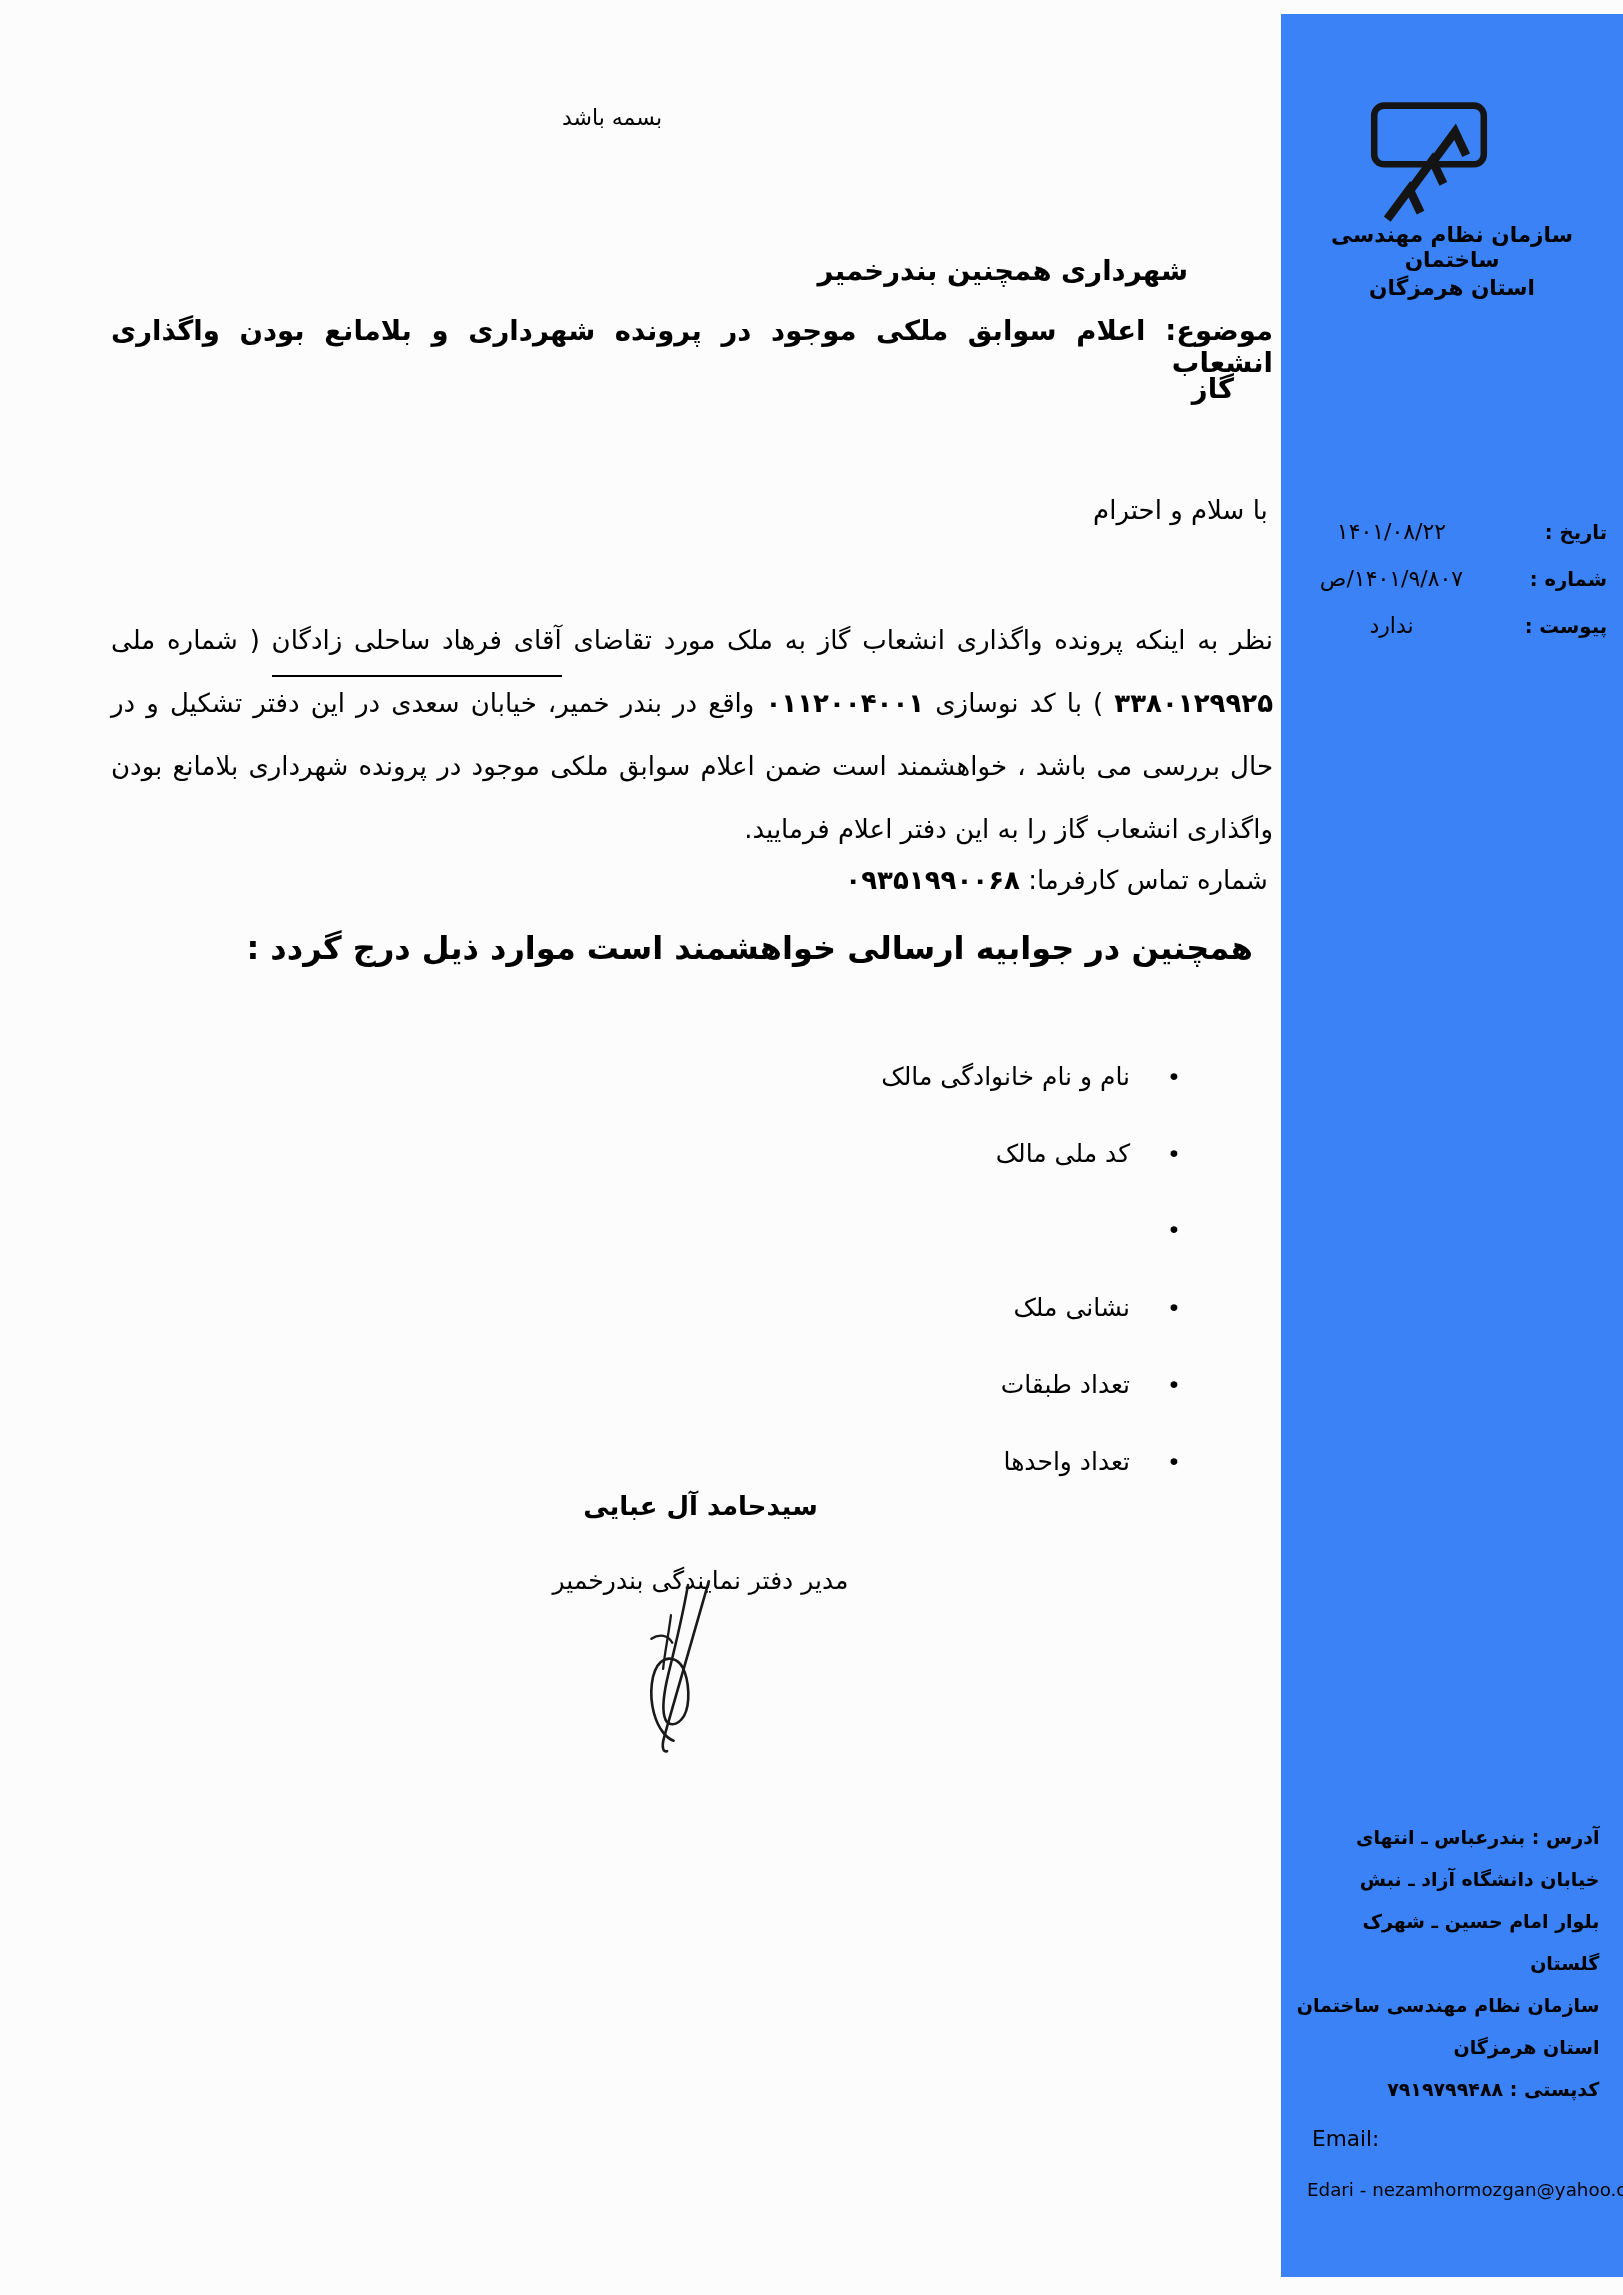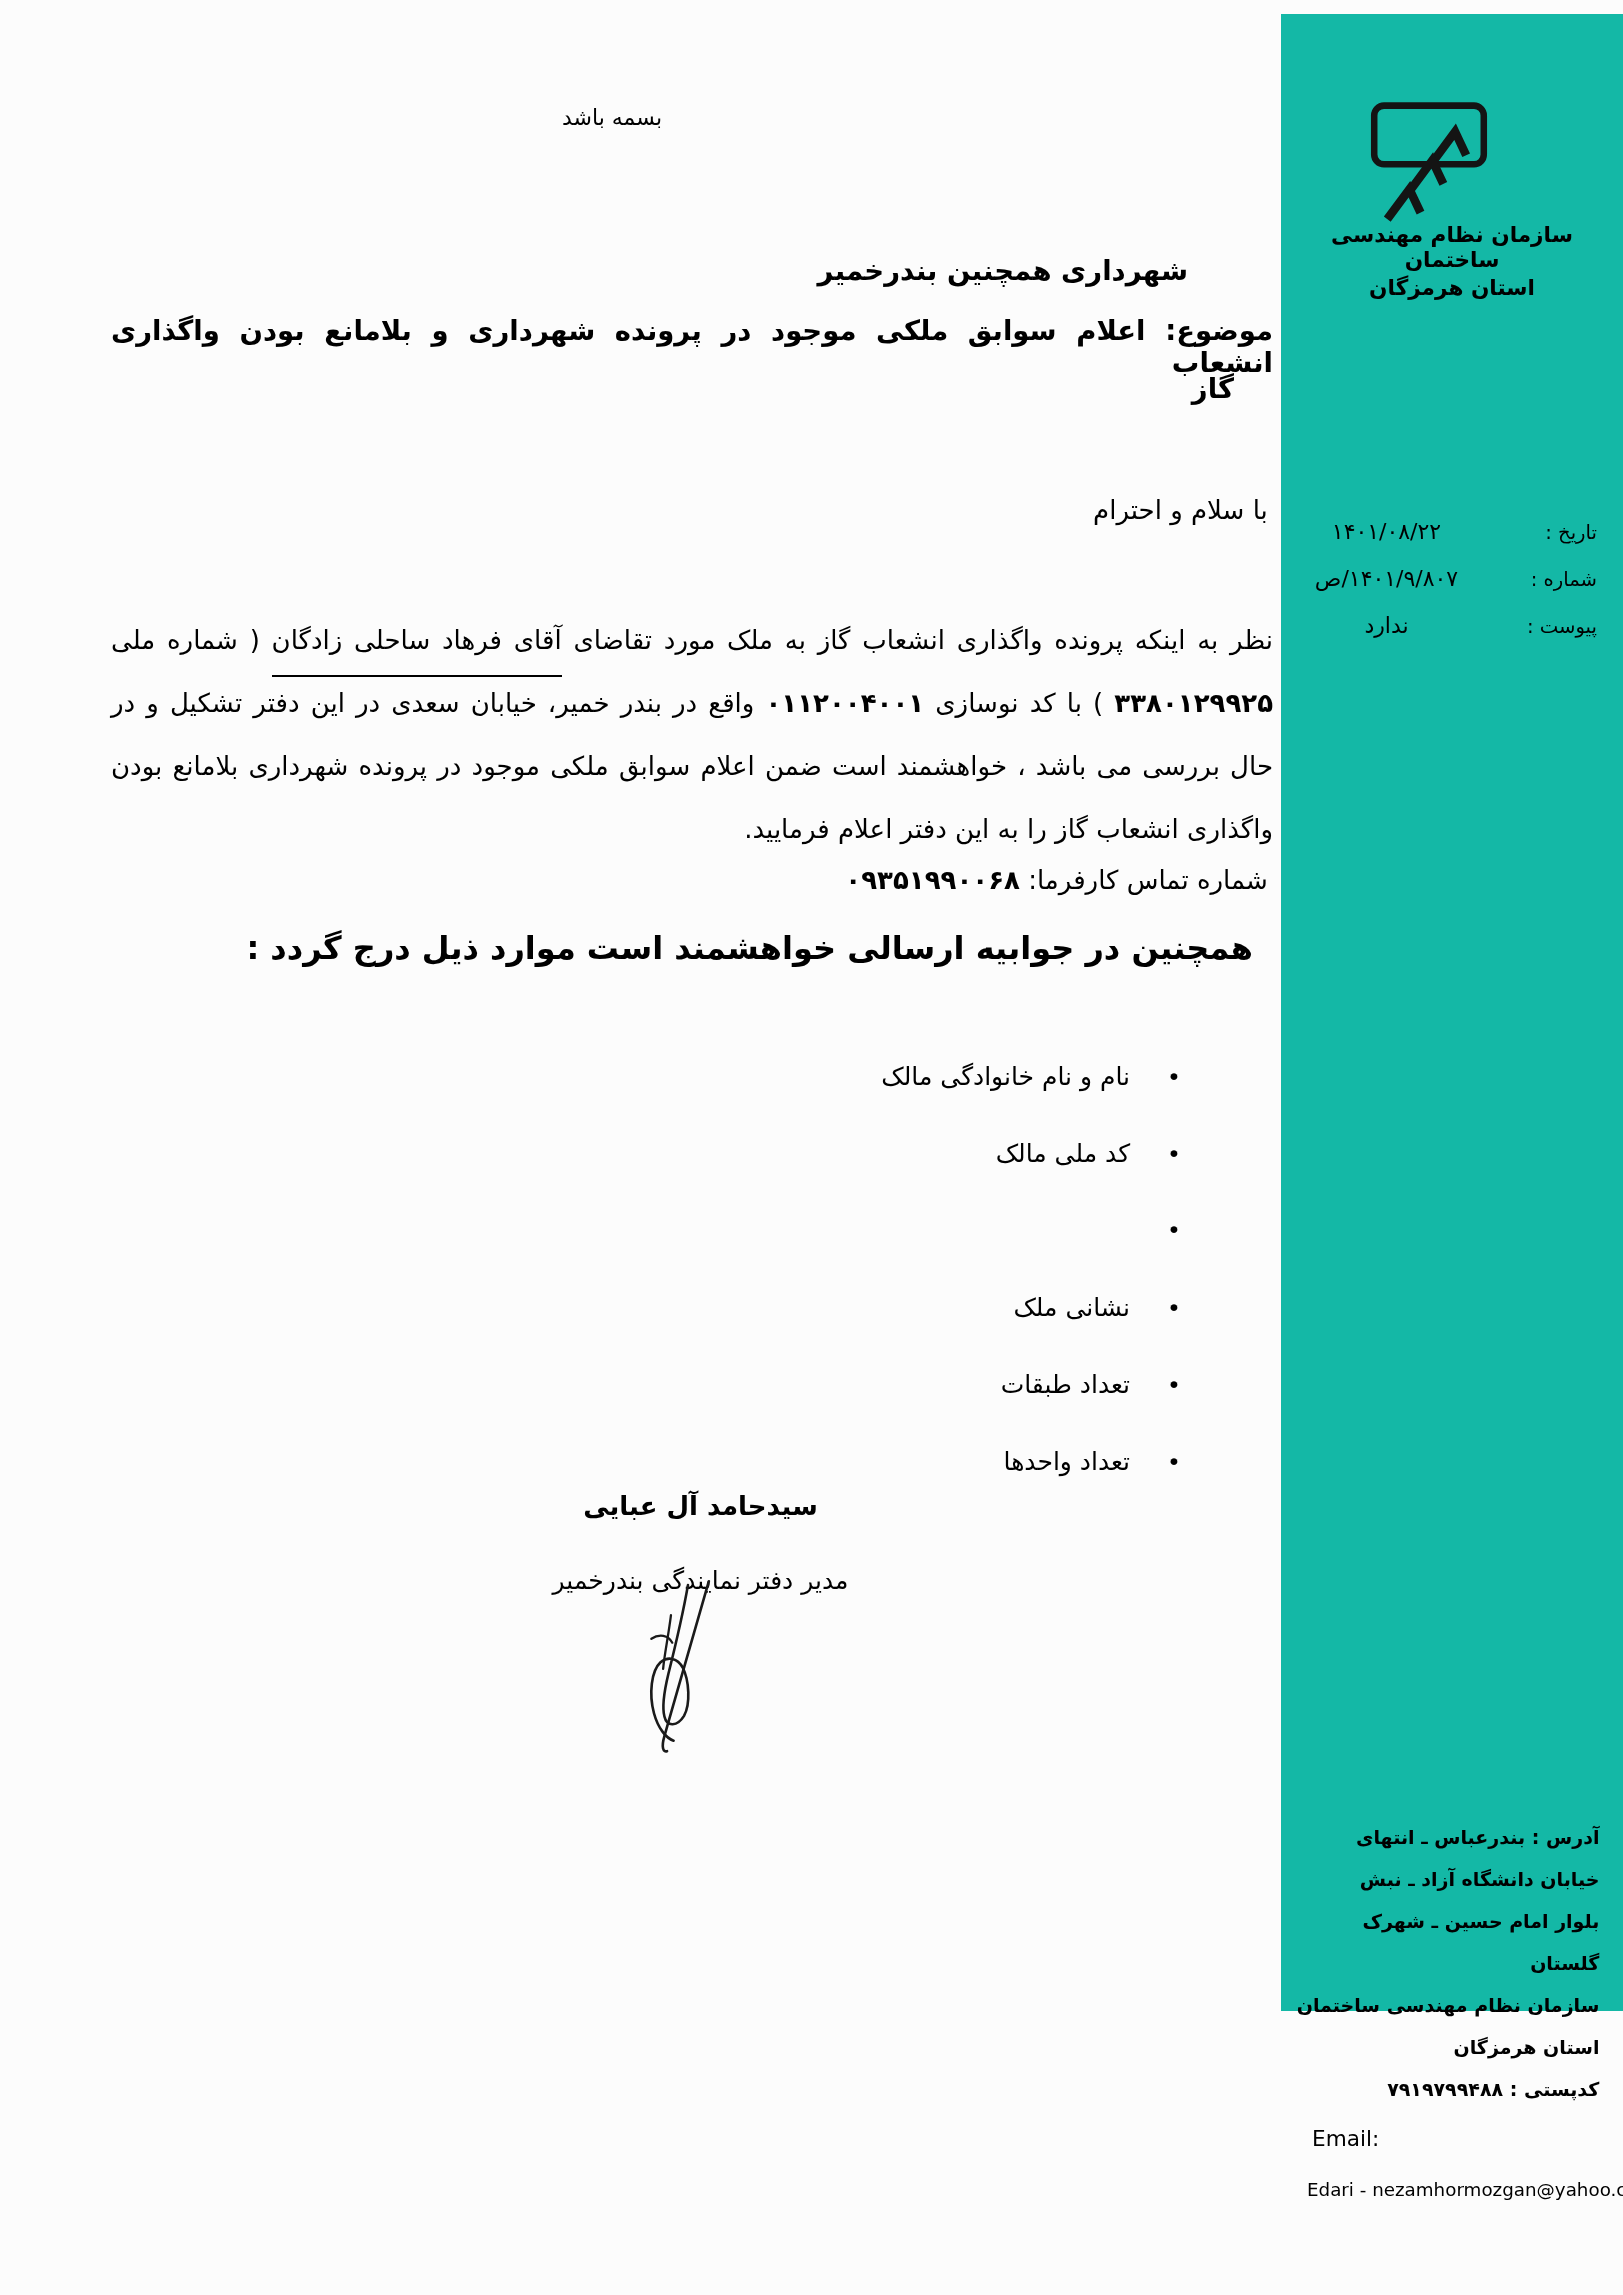--- a/index.html
+++ b/index.html
@@ -8,29 +8,29 @@
     width:1623px;height:2295px;
     background:#fcfcfc;
     overflow:hidden;
     font-family:"DejaVu Sans", sans-serif;
     color:#000;
   }
   
   .sidebar{
     position:absolute;
     top:14.4px;right:0;
-    width:342px;height:1997px;
-    background:#14b8a6;
+    width:342px;height:2263px;
+    background:#3b82f6;
   }
   .logo-wrap{position:absolute;top:86px;left:88px;width:120px;height:128px;}
   .org-line1{position:absolute;top:208px;left:0;width:100%;text-align:center;font-size:21.6px;font-weight:bold;}
   .org-line2{position:absolute;top:261px;left:0;width:100%;text-align:center;font-size:21.6px;font-weight:bold;}
   .meta{position:absolute;top:505px;right:0;width:100%;direction:rtl;}
   .meta-row{display:flex;direction:rtl;align-items:baseline;margin-bottom:22px;}
-  .meta-label{width:105px;padding-right:26px;font-size:19.6px;font-weight:normal;white-space:nowrap;}
+  .meta-label{width:105px;padding-right:16px;font-size:19.6px;font-weight:bold;white-space:nowrap;}
   .meta-value{flex:1;text-align:center;font-size:22px;white-space:nowrap;}
   .addr{position:absolute;top:1802px;right:0;width:100%;direction:rtl;text-align:right;
         padding-right:23.6px;box-sizing:border-box;font-size:19px;font-weight:bold;line-height:42px;}
   .addr .soft{font-weight:600;}
   .email-label{position:absolute;top:2112px;left:31px;font-size:21.6px;direction:ltr;}
   .email-value{position:absolute;top:2165px;left:26px;font-size:18.3px;direction:ltr;white-space:nowrap;}
   
   .content{position:absolute;top:0;left:111px;width:1162px;direction:rtl;}
   .bism{position:absolute;top:105px;left:370px;width:262px;text-align:center;font-size:22px;direction:rtl;}
   .recipient{position:absolute;top:254px;right:85px;font-size:27.5px;font-weight:bold;white-space:nowrap;}

